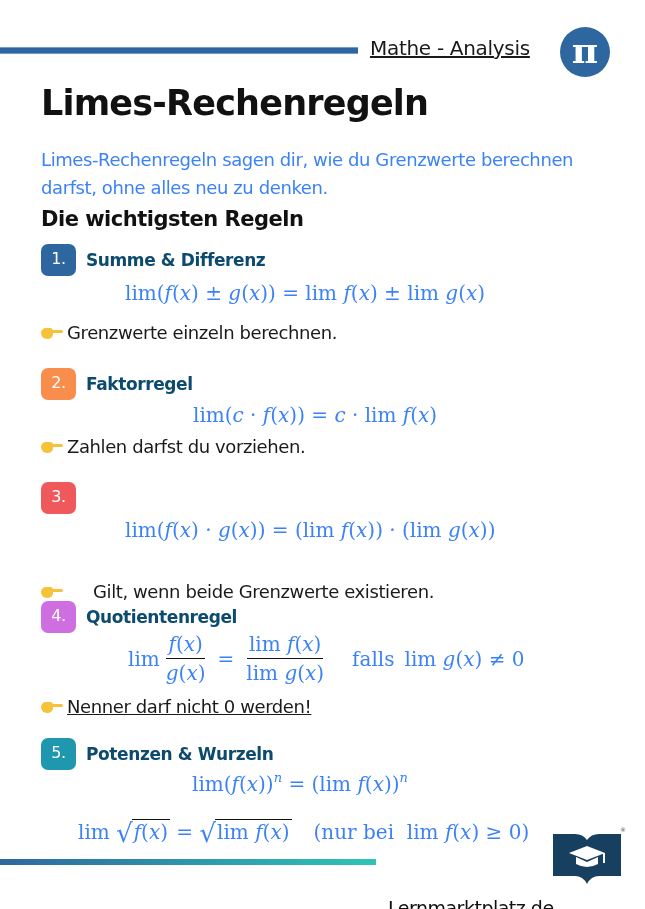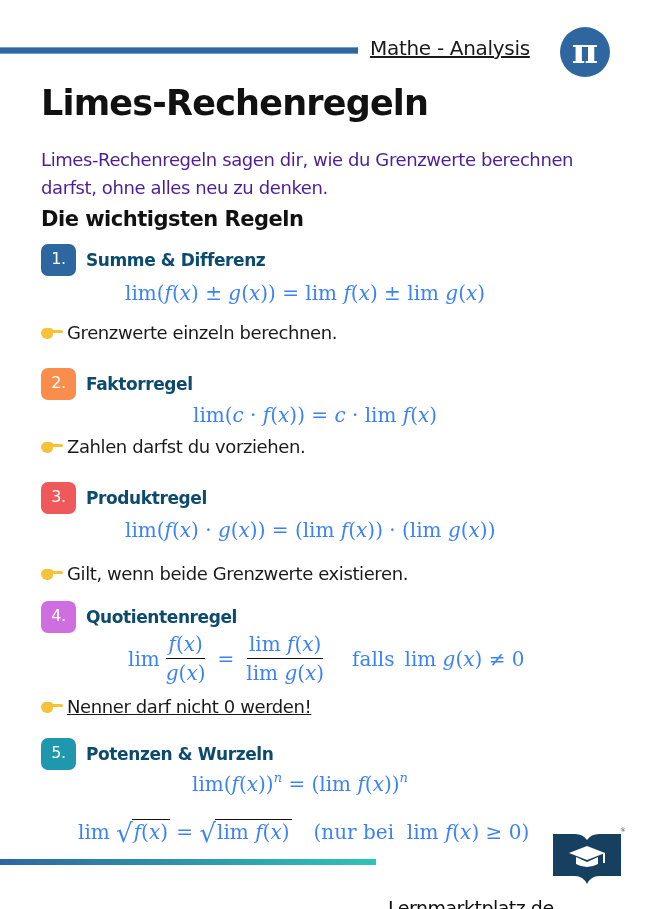--- a/index.html
+++ b/index.html
@@ -4,21 +4,21 @@
   <style>
     * { margin: 0; padding: 0; box-sizing: border-box; }
     html, body { width: 645px; height: 909px; background: #ffffff; overflow: hidden; }
     body { position: relative; font-family: "DejaVu Sans", sans-serif; color: #111; }
 
     .top-stripe { position: absolute; left: 0; top: 47px; width: 358px; height: 7px; background: #2e67a0; border-top: 1px solid #6f9cc9; border-bottom: 1px solid #6f9cc9; }
     .header-title { position: absolute; left: 370px; top: 36px; font-size: 20px; color: #1a1a1a; font-family: "DejaVu Sans", sans-serif; letter-spacing: -0.3px; text-decoration: underline; }
     .pi-logo { position: absolute; left: 560px; top: 27px; width: 50px; height: 50px; border-radius: 50%; background: #2e67a0; color: #fff; display: flex; align-items: center; justify-content: center; font-family: "DejaVu Serif", serif; font-size: 36px; font-weight: bold; line-height: 1; padding-bottom: 4px; }
 
     .page-title { position: absolute; left: 41px; top: 83px; font-size: 35px; font-weight: bold; color: #111; letter-spacing: -0.8px; }
-    .intro { position: absolute; left: 41px; top: 146px; width: 560px; font-size: 18px; line-height: 28px; color: #4c1d95; letter-spacing: -0.4px; }
+    .intro { position: absolute; left: 41px; top: 146px; width: 560px; font-size: 18px; line-height: 28px; color: #3b82f6; letter-spacing: -0.4px; }
     .section-heading { position: absolute; left: 41px; top: 207px; font-size: 21px; font-weight: bold; color: #111; letter-spacing: -0.5px; }
     .rule-head { position: absolute; left: 41px; display: flex; align-items: center; }
     .badge { width: 35px; height: 32px; border-radius: 7px; color: #fff; font-size: 16px; display: flex; align-items: center; justify-content: center; padding-bottom: 4px; letter-spacing: -0.5px; }
     .rule-title { margin-left: 10px; font-size: 17px; font-weight: bold; color: #0c4a6e; letter-spacing: -0.4px; }
 
     .formula { position: absolute; font-family: "DejaVu Serif", serif; font-size: 20px; color: #3b82f6; white-space: nowrap; }
     .formula i { font-style: italic; }
     .tip { position: absolute; left: 41px; display: flex; align-items: center; font-size: 18px; color: #1a1a1a; letter-spacing: -0.4px; }
     .tip-icon { width: 22px; height: 16px; position: relative; margin-right: 4px; }
     .tip-icon::before { content: ""; position: absolute; left: 0; top: 3px; width: 12px; height: 11px; border-radius: 5px 3px 5px 6px; background: #f5c23a; }
@@ -69,26 +69,25 @@
 <div class="formula" style="left:193px; top:403px;">
   lim(<i>c</i> · <i>f</i>(<i>x</i>)) = <i>c</i> · lim <i>f</i>(<i>x</i>)
 </div>
 <div class="tip" style="top:436px;">
   <span class="tip-icon"></span>
   <span>Zahlen darfst du vorziehen.</span>
 </div>
 
 <div class="rule-head" style="top:482px;">
   <div class="badge" style="background:#f0595c;">3.</div>
-  <div class="rule-title">Produktregel</div>
 </div>
 <div class="formula" style="left:125px; top:518px;">
   lim(<i>f</i>(<i>x</i>) · <i>g</i>(<i>x</i>)) = (lim <i>f</i>(<i>x</i>)) · (lim <i>g</i>(<i>x</i>))
 </div>
-<div class="tip" style="top:563px;">
+<div class="tip" style="top:581px;gap:26px;">
   <span class="tip-icon"></span>
   <span>Gilt, wenn beide Grenzwerte existieren.</span>
 </div>
 
 <div class="rule-head" style="top:601px;">
   <div class="badge" style="background:#cf6ee0;">4.</div>
   <div class="rule-title">Quotientenregel</div>
 </div>
 <div class="formula" style="left:128px; top:632px; display:flex; align-items:center;">
   <span>lim</span>

